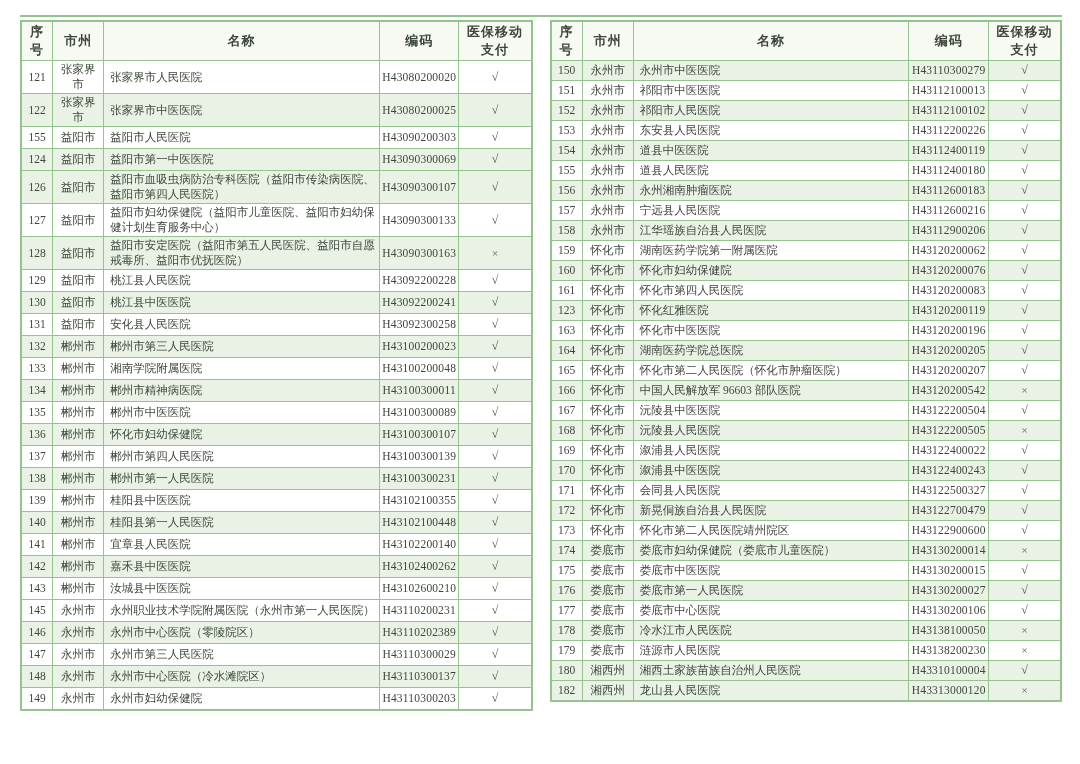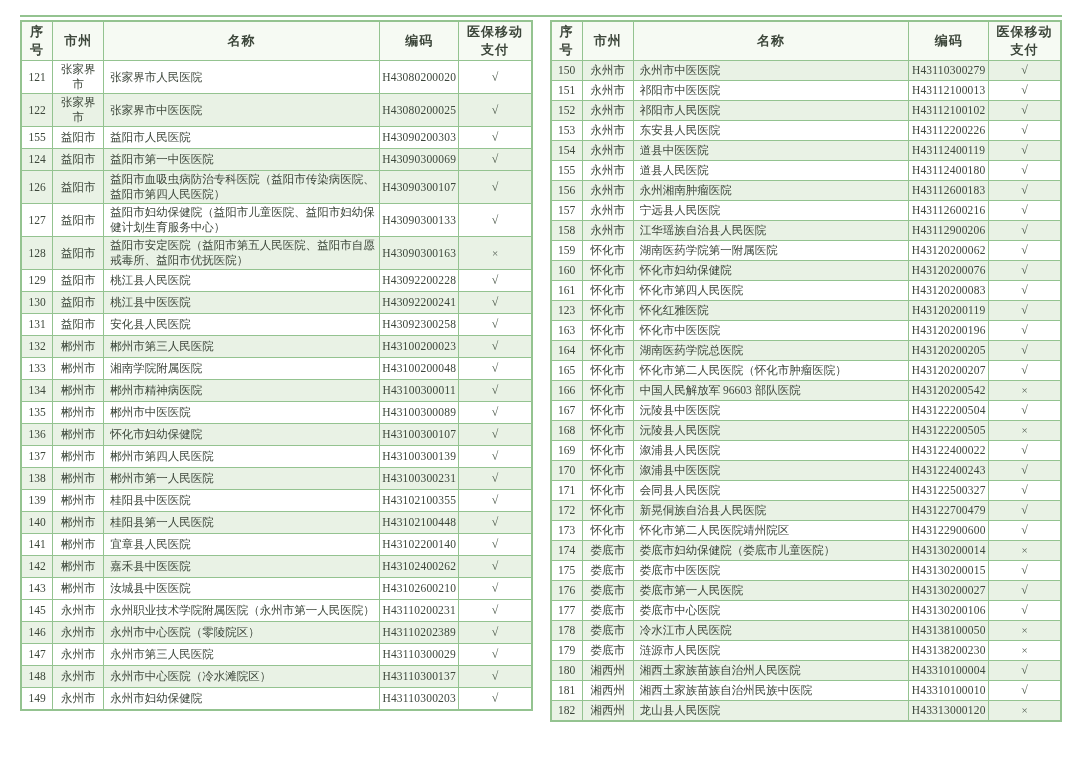--- a/index.html
+++ b/index.html
@@ -488,27 +488,20 @@
             <td class="code">H43138200230</td>
             <td class="pay cross">×</td>
           </tr>
           <tr class="band">
             <td class="no">180</td>
             <td class="city">湘西州</td>
             <td class="name">湘西土家族苗族自治州人民医院</td>
             <td class="code">H43310100004</td>
             <td class="pay check">√</td>
           </tr>
-          <tr>
-            <td class="no">181</td>
-            <td class="city">湘西州</td>
-            <td class="name">湘西土家族苗族自治州民族中医院</td>
-            <td class="code">H43310100010</td>
-            <td class="pay check">√</td>
-          </tr>
           <tr class="band">
             <td class="no">182</td>
             <td class="city">湘西州</td>
             <td class="name">龙山县人民医院</td>
             <td class="code">H43313000120</td>
             <td class="pay cross">×</td>
           </tr>
         </tbody>
     </table>
 

